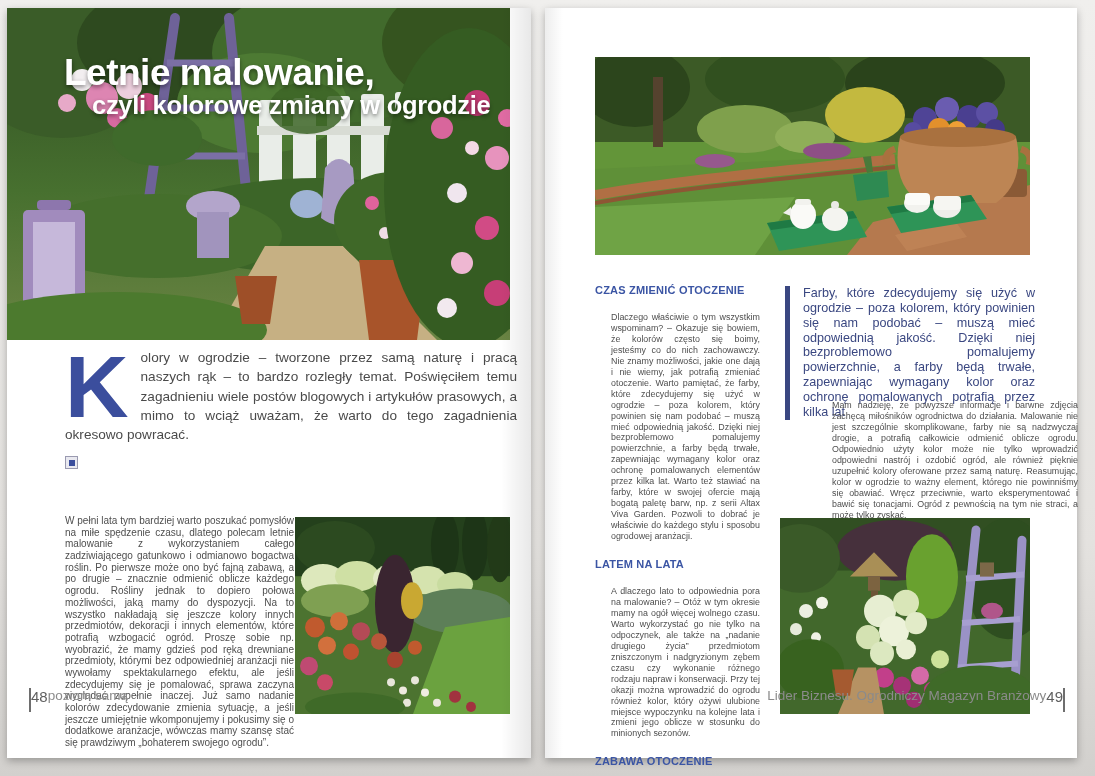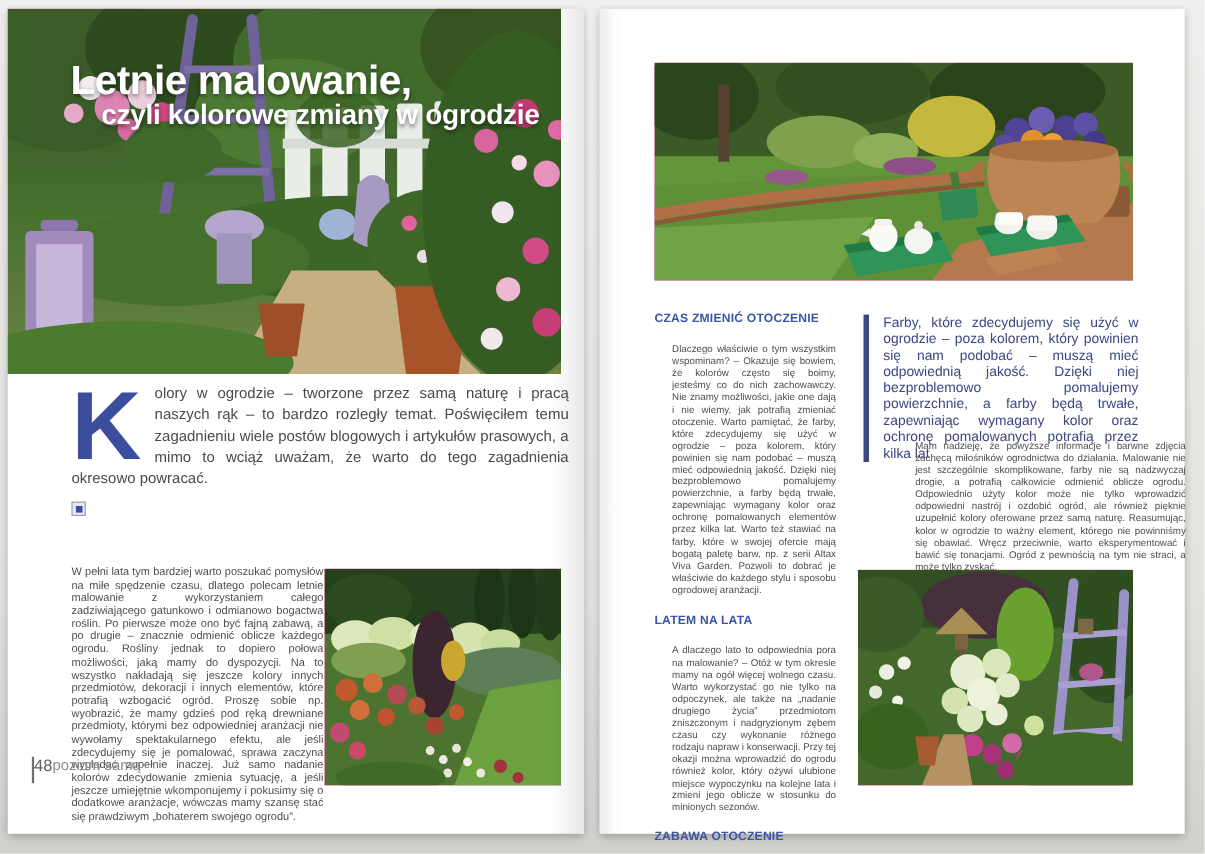--- a/index.html
+++ b/index.html
@@ -340,15 +340,20 @@
           <circle cx="152" cy="170" r="8" fill="#b93a82"></circle>
         <circle cx="90" cy="172" r="8" fill="#cb559a"></circle>
           <circle cx="134" cy="180" r="8" fill="#a02e72"></circle>
         <ellipse cx="200" cy="176" rx="56" ry="30" fill="#3f6a28"></ellipse>
         <path d="M58 194 L78 148 L96 148 L104 194 Z" fill="#b69263"></path>
         <path d="M52 150 l22 0 -4 26 -14 0 z" fill="#a55a30"></path>
         <circle cx="160" cy="140" r="9" fill="#cde29a"></circle>
       </svg>
     </div>
 
+    <div class="footer footer-r">
+      <span class="lbl">Lider Biznesu. Ogrodniczy Magazyn Branżowy</span>
+      <span class="num">49</span>
+      <span class="vbar"></span>
+    </div>
   </div>
 
 </div>
 
 </body></html>

